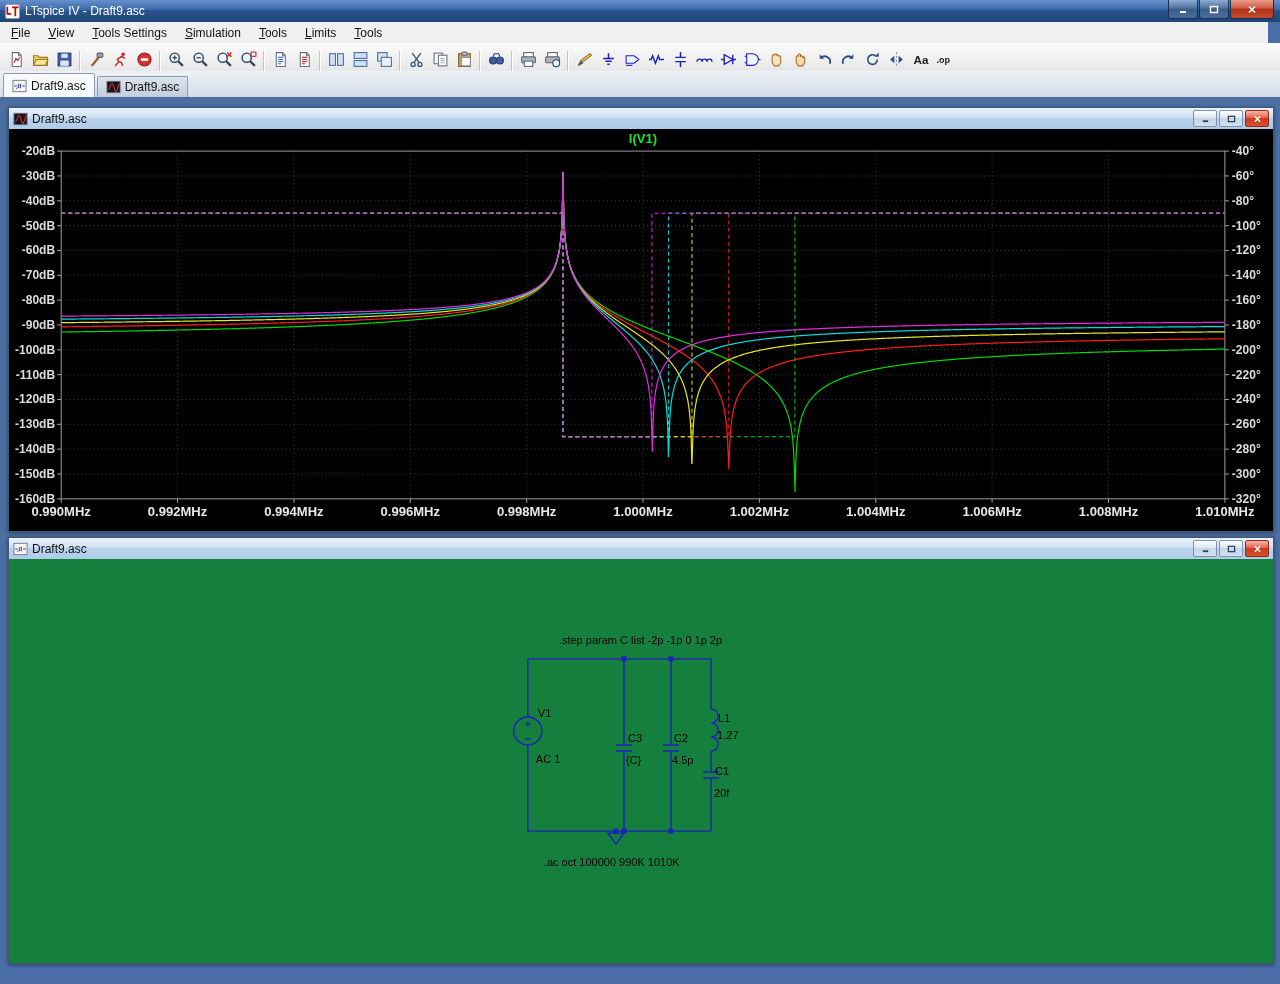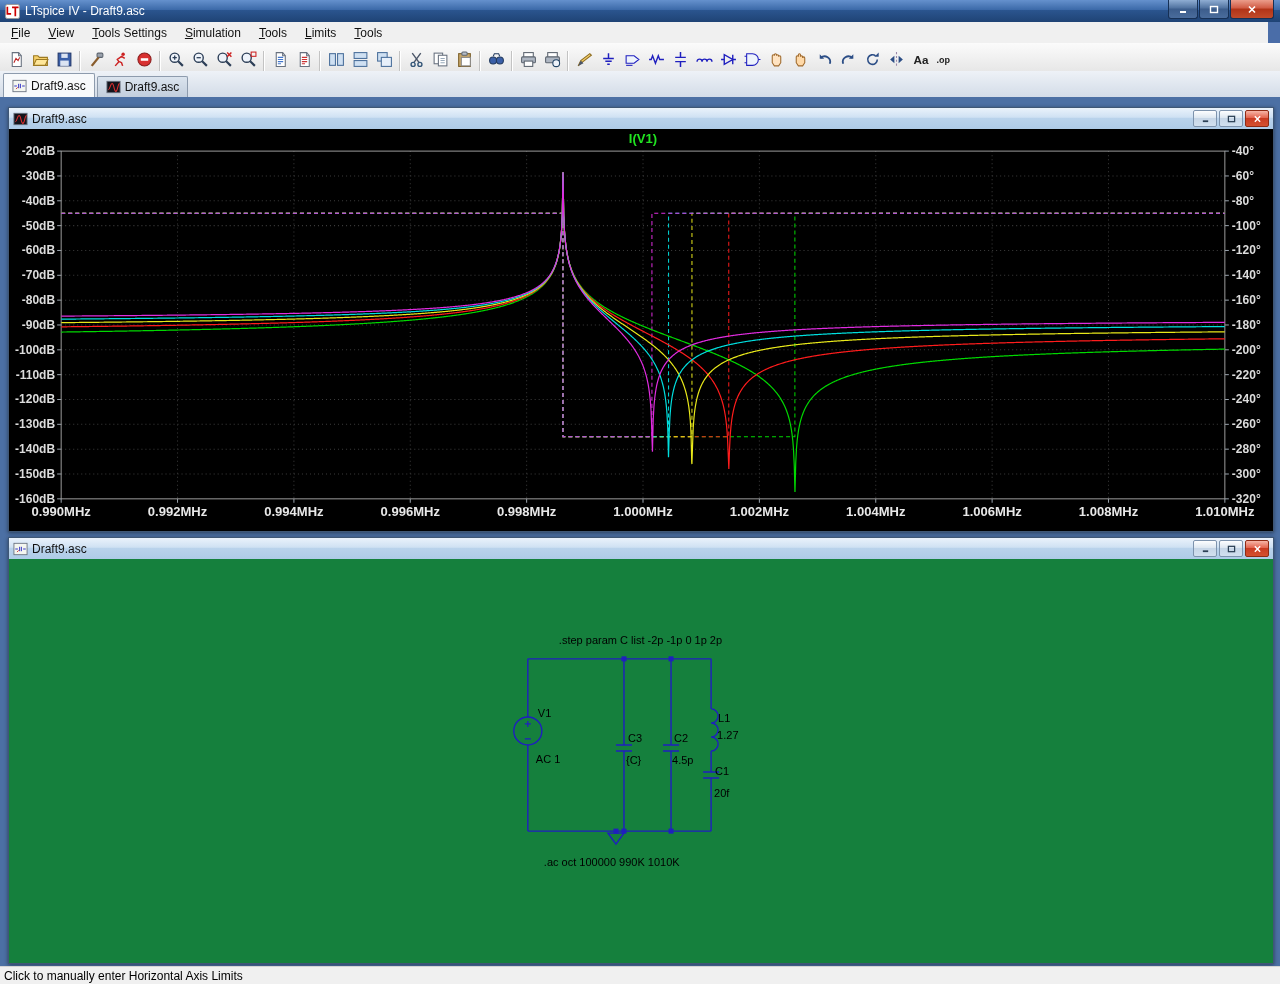--- a/index.html
+++ b/index.html
@@ -597,16 +597,13 @@
           <text x="662" y="204">4.5p</text>
           <text x="708" y="162">L1</text>
           <text x="707" y="179">1.27</text>
           <text x="705" y="215">C1</text>
           <text x="704" y="237">20f</text>
         </svg>
       </div>
     </div>
   </div>
 
-  <div class="statusbar">
-    <span>Click to manually enter Horizontal Axis Limits</span>
-  </div>
 </div>
 
 </body></html>

